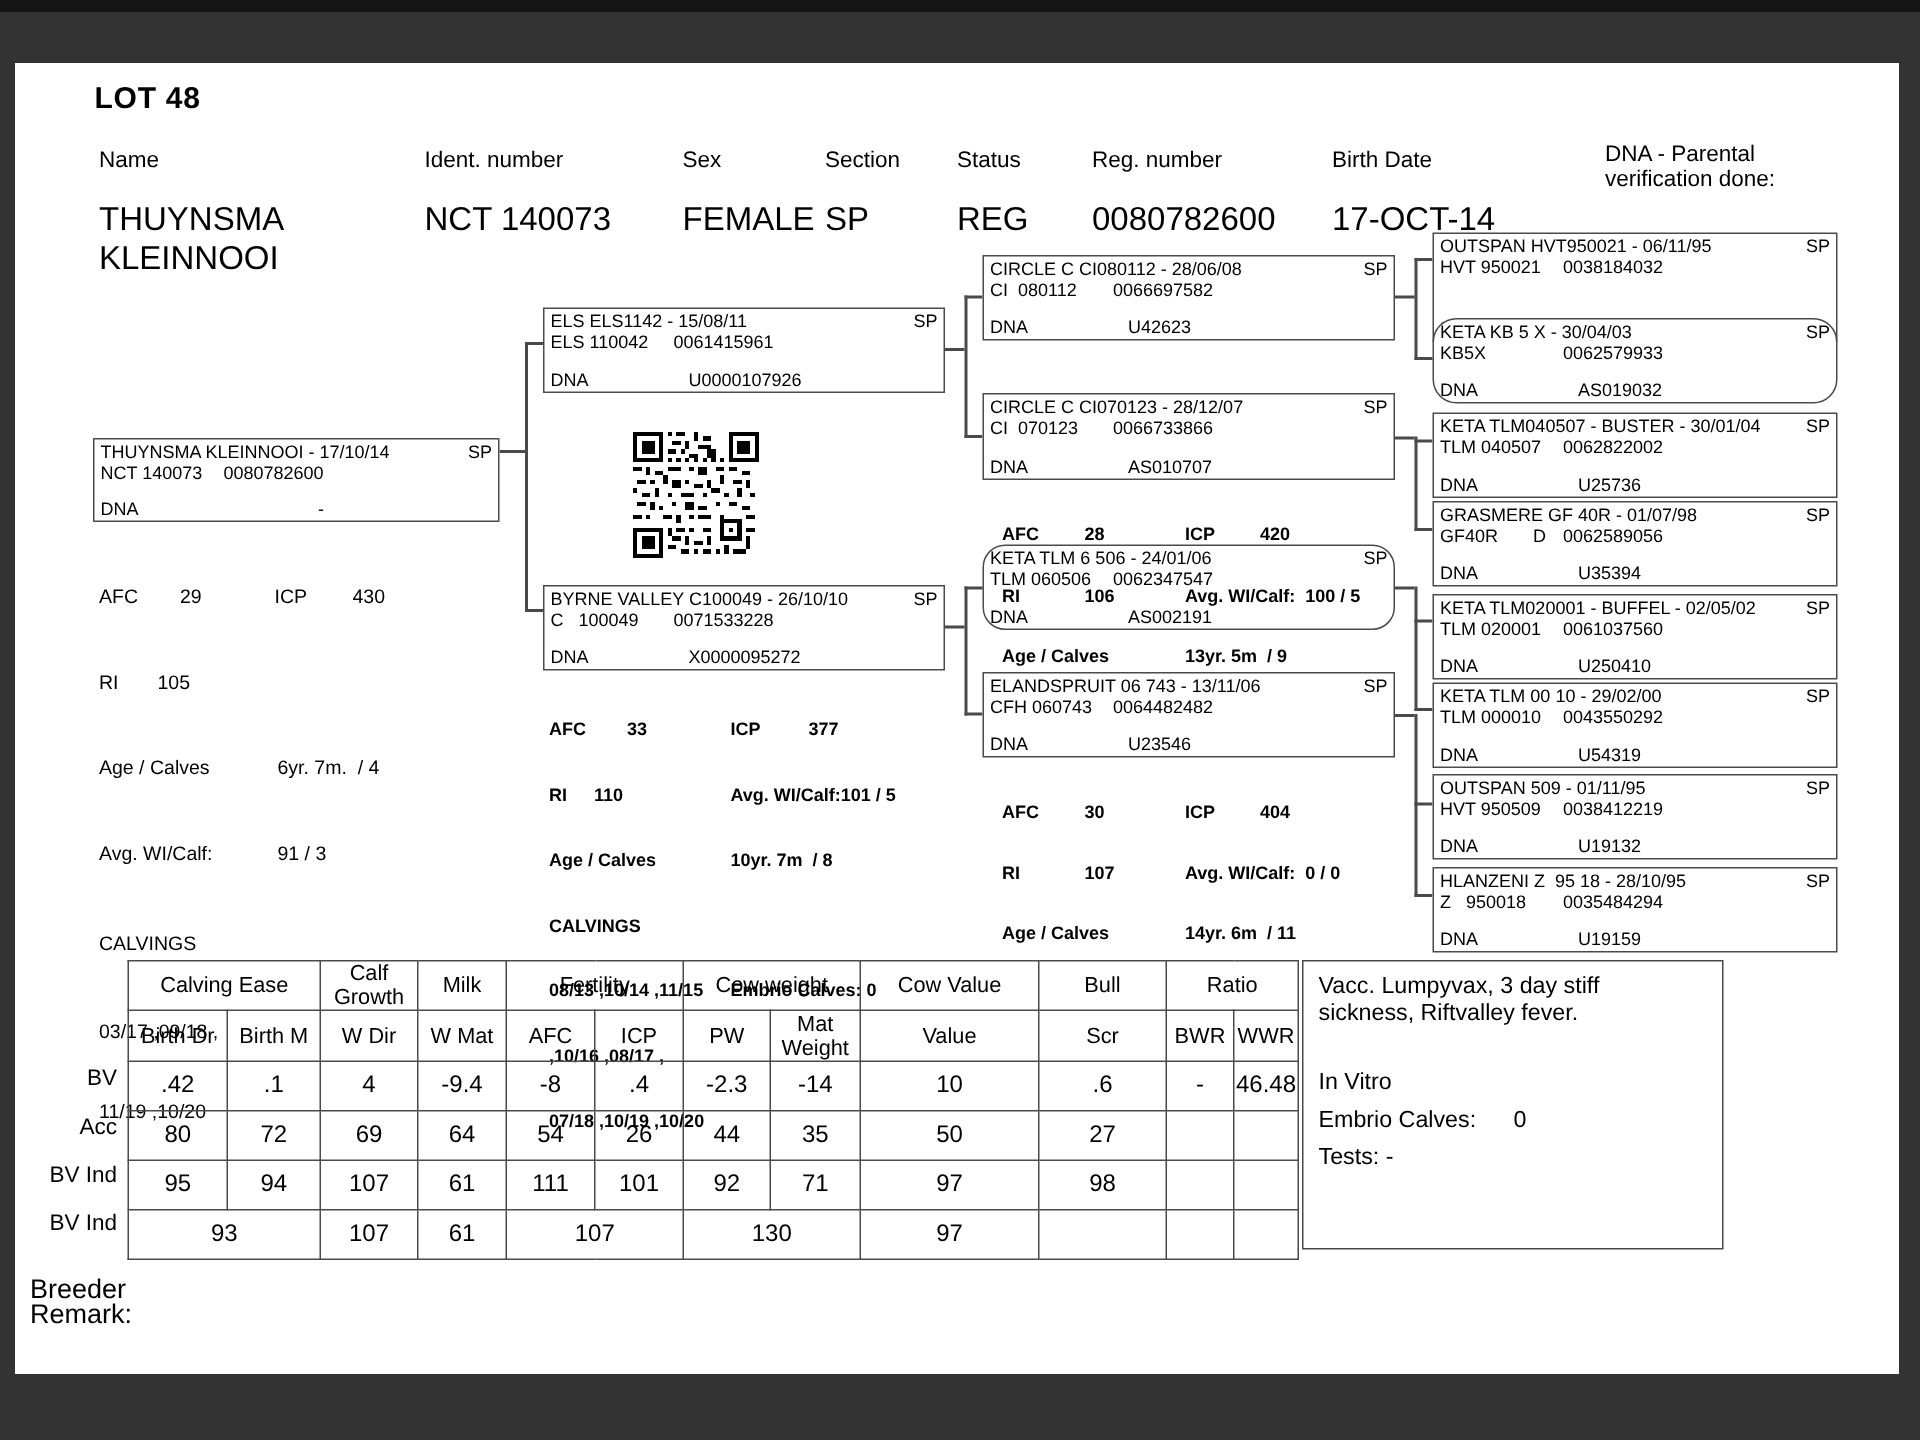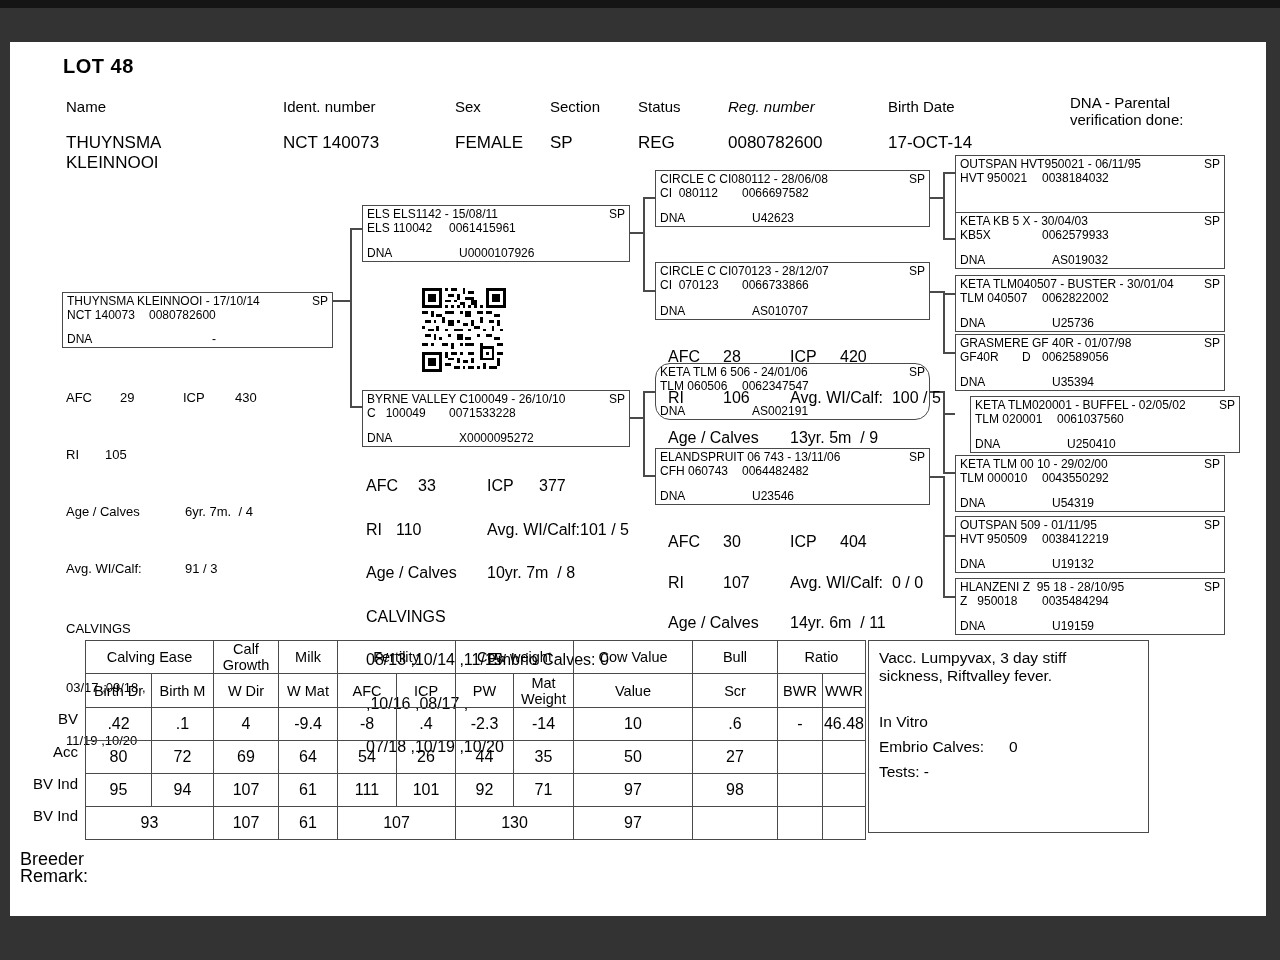--- a/index.html
+++ b/index.html
@@ -4,33 +4,33 @@
 <style>
   html,body{margin:0;padding:0;}
   body{width:1280px;height:960px;background:#333333;position:relative;
        font-family:"Liberation Sans", sans-serif;color:#000;}
   .topstrip{position:absolute;left:0;top:0;width:1280px;height:8px;background:#151515;}
   .page{position:absolute;left:10px;top:42px;width:1256px;height:874px;background:#ffffff;}
   .abs{position:absolute;}
   .lot{font-size:20px;font-weight:bold;letter-spacing:.5px;}
   .contact{font-size:15.5px;}
   .flabel{font-size:15px;}
-  .fvalue{font-size:17px;}
+  .fvalue{font-size:22px;}
   .prelines{white-space:pre-line;}
   .pbox{position:absolute;border:1.5px solid #4a4a4a;background:#fff;box-sizing:border-box;
         font-size:12px;line-height:14px;padding:1px 4px;}
   .pbox .bt{display:flex;justify-content:space-between;white-space:pre;}
   .pbox .bi span{display:inline-block;white-space:pre;}
   .pbox .idw{min-width:82px;}
   .pbox .dna{position:absolute;left:4px;right:4px;bottom:1px;}
   .pbox .dl{display:inline-block;width:92px;}
   .pbox .dl.wide{width:145px;}
   .ln{position:absolute;background:#4a4a4a;}
   .stats{position:absolute;font-size:13px;line-height:19px;white-space:pre;}
-  .stats.small{font-size:16px;line-height:14.5px;}
+  .stats.small{font-size:12px;line-height:14.5px;font-weight:bold;}
   .stats .c{display:inline-block;}
   .bvtable{position:absolute;left:75px;top:598px;border-collapse:collapse;table-layout:fixed;}
   .bvtable td{border:1.5px solid #4a4a4a;text-align:center;font-size:16px;padding:0;}
   .bvtable tr.ghead td{font-size:14.5px;line-height:16px;height:31px;}
   .bvtable tr.shead td{font-size:14.5px;line-height:16px;height:33px;}
   .bvtable tr.data td{height:32px;}
   .rowlab{position:absolute;width:68px;text-align:right;font-size:15px;}
   .vaccbox{position:absolute;left:858px;top:598px;width:281px;height:193px;
            border:1.5px solid #4a4a4a;box-sizing:border-box;font-size:15.5px;}
   .remarkbox{position:absolute;left:75px;top:795px;width:1064px;height:33px;
@@ -46,21 +46,21 @@
 
   <div class="abs lot" style="left:53px;top:13px;">LOT 48</div>
   <div class="abs flabel prelines" style="left:1060px;top:52px;width:140px;">DNA - Parental
 verification done:</div>
 
   <div class="abs flabel" style="left:56px;top:56px;">Name</div>
   <div class="abs flabel" style="left:273px;top:56px;">Ident. number</div>
   <div class="abs flabel" style="left:445px;top:56px;">Sex</div>
   <div class="abs flabel" style="left:540px;top:56px;">Section</div>
   <div class="abs flabel" style="left:628px;top:56px;">Status</div>
-  <div class="abs flabel" style="left:718px;top:56px;font-style:italic;">Reg. number</div>
+  <div class="abs flabel" style="left:718px;top:56px;">Reg. number</div>
   <div class="abs flabel" style="left:878px;top:56px;">Birth Date</div>
 
   <div class="abs fvalue" style="left:56px;top:91px;width:125px;">THUYNSMA KLEINNOOI</div>
   <div class="abs fvalue" style="left:273px;top:91px;">NCT 140073</div>
   <div class="abs fvalue" style="left:445px;top:91px;">FEMALE</div>
   <div class="abs fvalue" style="left:540px;top:91px;">SP</div>
   <div class="abs fvalue" style="left:628px;top:91px;">REG</div>
   <div class="abs fvalue" style="left:718px;top:91px;">0080782600</div>
   <div class="abs fvalue" style="left:878px;top:91px;">17-OCT-14</div>
 
@@ -135,36 +135,36 @@
     <div class="bt"><span>ELANDSPRUIT 06 743 - 13/11/06</span><span>SP</span></div>
     <div class="bi"><span class="idw">CFH 060743</span><span>0064482482</span></div>
     <div class="dna"><span class="dl">DNA</span><span>U23546</span></div>
   </div>
 
   <div class="pbox" style="left:945px;top:113px;width:270px;height:73px;">
     <div class="bt"><span>OUTSPAN HVT950021 - 06/11/95</span><span>SP</span></div>
     <div class="bi"><span class="idw">HVT 950021</span><span>0038184032</span></div>
     <div class="dna"><span class="dl">DNA</span><span>U35043</span></div>
   </div>
-  <div class="pbox" style="left:945px;top:170px;width:270px;height:57px;">
+  <div class="pbox" style="left:945px;top:170px;width:270px;height:57px;border-radius:16px;">
     <div class="bt"><span>KETA KB 5 X - 30/04/03</span><span>SP</span></div>
     <div class="bi"><span class="idw">KB5X</span><span>0062579933</span></div>
     <div class="dna"><span class="dl">DNA</span><span>AS019032</span></div>
   </div>
   <div class="pbox" style="left:945px;top:233px;width:270px;height:57px;">
     <div class="bt"><span>KETA TLM040507 - BUSTER - 30/01/04</span><span>SP</span></div>
     <div class="bi"><span class="idw">TLM 040507</span><span>0062822002</span></div>
     <div class="dna"><span class="dl">DNA</span><span>U25736</span></div>
   </div>
   <div class="pbox" style="left:945px;top:292px;width:270px;height:57px;">
     <div class="bt"><span>GRASMERE GF 40R - 01/07/98</span><span>SP</span></div>
     <div class="bi"><span class="idw">GF40R       D</span><span>0062589056</span></div>
     <div class="dna"><span class="dl">DNA</span><span>U35394</span></div>
   </div>
-  <div class="pbox" style="left:945px;top:354px;width:270px;height:57px;margin-left:15px;">
+  <div class="pbox" style="left:945px;top:354px;width:270px;height:57px;">
     <div class="bt"><span>KETA TLM020001 - BUFFEL - 02/05/02</span><span>SP</span></div>
     <div class="bi"><span class="idw">TLM 020001</span><span>0061037560</span></div>
     <div class="dna"><span class="dl">DNA</span><span>U250410</span></div>
   </div>
   <div class="pbox" style="left:945px;top:413px;width:270px;height:57px;">
     <div class="bt"><span>KETA TLM 00 10 - 29/02/00</span><span>SP</span></div>
     <div class="bi"><span class="idw">TLM 000010</span><span>0043550292</span></div>
     <div class="dna"><span class="dl">DNA</span><span>U54319</span></div>
   </div>
   <div class="pbox" style="left:945px;top:474px;width:270px;height:57px;">

